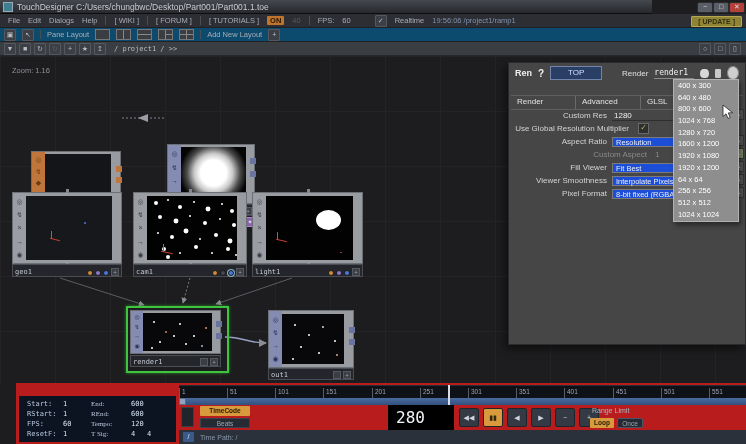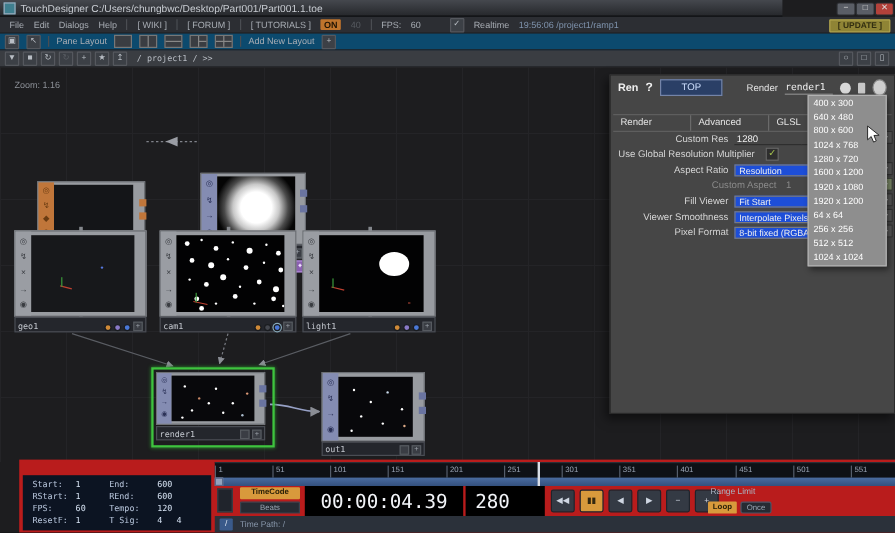--- a/index.html
+++ b/index.html
@@ -112,21 +112,21 @@
     background:linear-gradient(#4a6ca0,#33507e);}
   .rhandle{position:absolute;top:0;width:7px;height:7px;background:#93a2bd;border:1px solid #5a6activity;border:1px solid #5a6a8a;box-sizing:border-box;}
   #playhead{position:absolute;left:432px;top:2px;width:2px;height:20px;background:#d8dde6;}
 
   #infopanel{position:absolute;left:3px;top:13px;width:157px;height:46px;background:#0c1422;
     color:#b8c6dc;font-size:7px;font-family:"DejaVu Sans Mono",monospace;padding:3px 0 0 8px;
     box-sizing:border-box;}
   #infopanel .irow{display:flex;height:10px;line-height:10px;}
   #infopanel .il{width:36px;}
   #infopanel .iv{width:28px;color:#d6e2f2;}
-  #infopanel .il2{width:40px;}
+  #infopanel .il2{width:40px;font-family:Liberation Serif, serif;}
 
   #transport{position:absolute;left:163px;top:22px;width:583px;height:25px;}
   .tbtn{position:absolute;top:3px;width:20px;height:19px;background:#343a44;border:1px solid #1f242c;
     border-radius:2px;color:#cfd6e2;font-size:7px;text-align:center;line-height:18px;box-sizing:border-box;}
   .tbtn.orange{background:#d89a3c;color:#332810;}
   #tc-btn{position:absolute;left:21px;top:1px;width:50px;height:10px;background:#d89a3c;color:#2a2008;
     font-size:6.5px;font-weight:bold;text-align:center;line-height:10px;border-radius:1px;}
   #beats-btn{position:absolute;left:21px;top:13px;width:50px;height:10px;background:#262b33;
     color:#9aa6b4;font-size:6.5px;text-align:center;line-height:10px;border:1px solid #3a424e;
     box-sizing:border-box;border-radius:1px;}
@@ -429,21 +429,21 @@
     <span class="parrow" style="top:72px">▸</span>
 
     <div class="prow dim" style="top:85px">
       <span class="plabel dim">Custom Aspect</span>
       <span class="dim" style="font-size:8px;padding-left:3px">1</span>
     </div>
     <span class="parrow" style="top:85px;background:#7c8a68">▸</span>
 
     <div class="prow" style="top:98px">
       <span class="plabel">Fill Viewer</span>
-      <span class="pfield" style="width:100px">Fit Start</span>
+      <span class="pfield" style="width:100px">Fit Best</span>
     </div>
     <span class="parrow" style="top:98px">▸</span>
 
     <div class="prow" style="top:111px">
       <span class="plabel">Viewer Smoothness</span>
       <span class="pfield" style="width:100px">Interpolate Pixels</span>
     </div>
     <span class="parrow" style="top:111px">▸</span>
 
     <div class="prow" style="top:124px">
@@ -515,21 +515,20 @@
         <span class="il2">T Sig:</span>
         <span class="iv" style="width:16px">4</span>
         <span class="iv">4</span>
       </div>
     </div>
 
     <div id="transport">
       <span id="smallbox"></span>
       <span id="tc-btn">TimeCode</span>
       <span id="beats-btn">Beats</span>
-      <span id="tc-display">00:00:04.39</span>
       <span id="frame-display">280</span>
       <span class="tbtn" style="left:280px">◀◀</span>
       <span class="tbtn orange" style="left:304px">▮▮</span>
       <span class="tbtn" style="left:328px">◀</span>
       <span class="tbtn" style="left:352px">▶</span>
       <span class="tbtn" style="left:376px">−</span>
       <span class="tbtn" style="left:400px">+</span>
       <span id="rangelimit">Range Limit</span>
       <span id="loop-btn">Loop</span>
       <span id="once-btn">Once</span>

